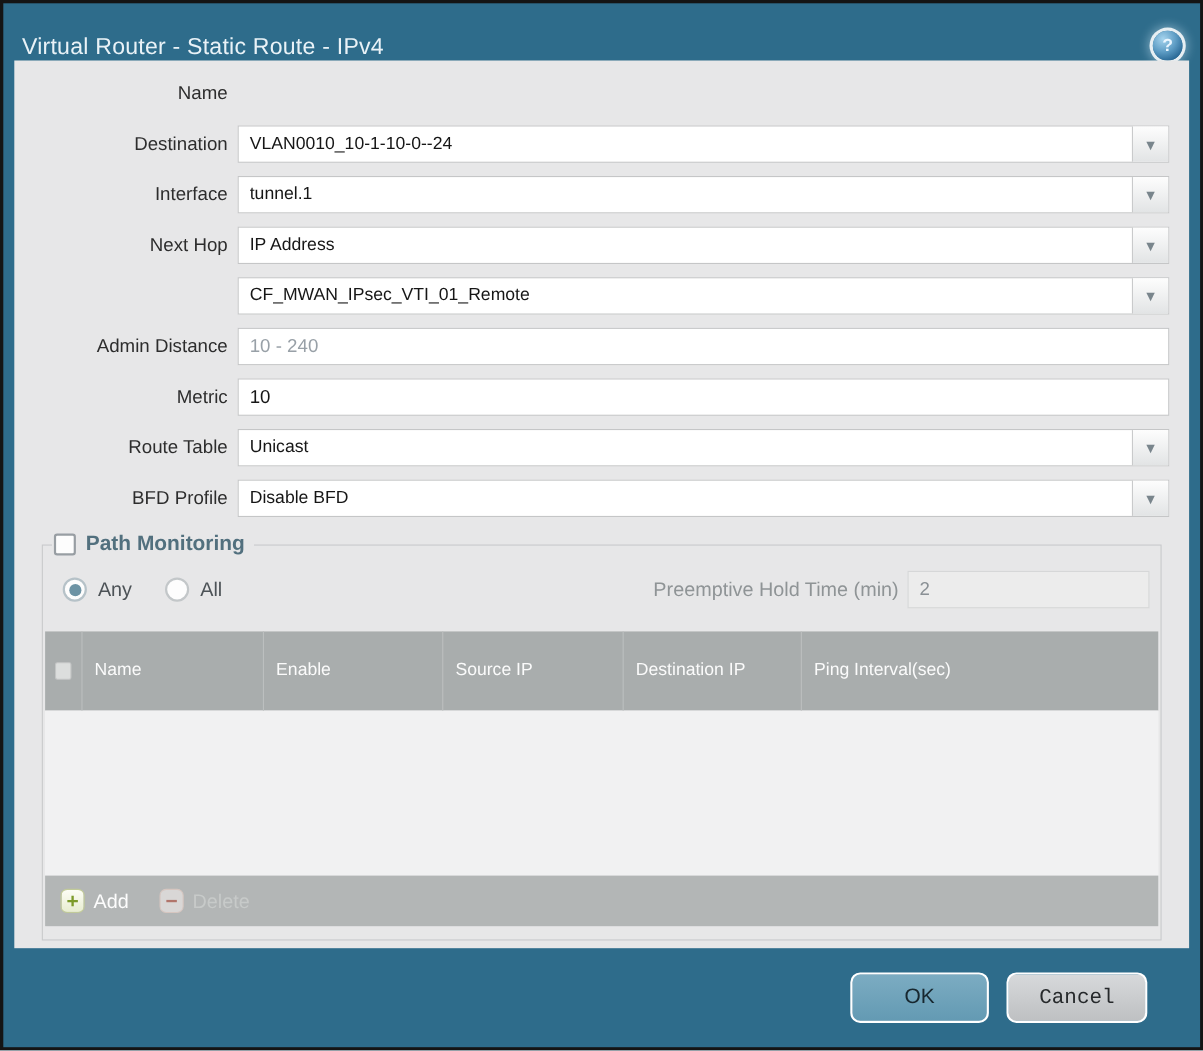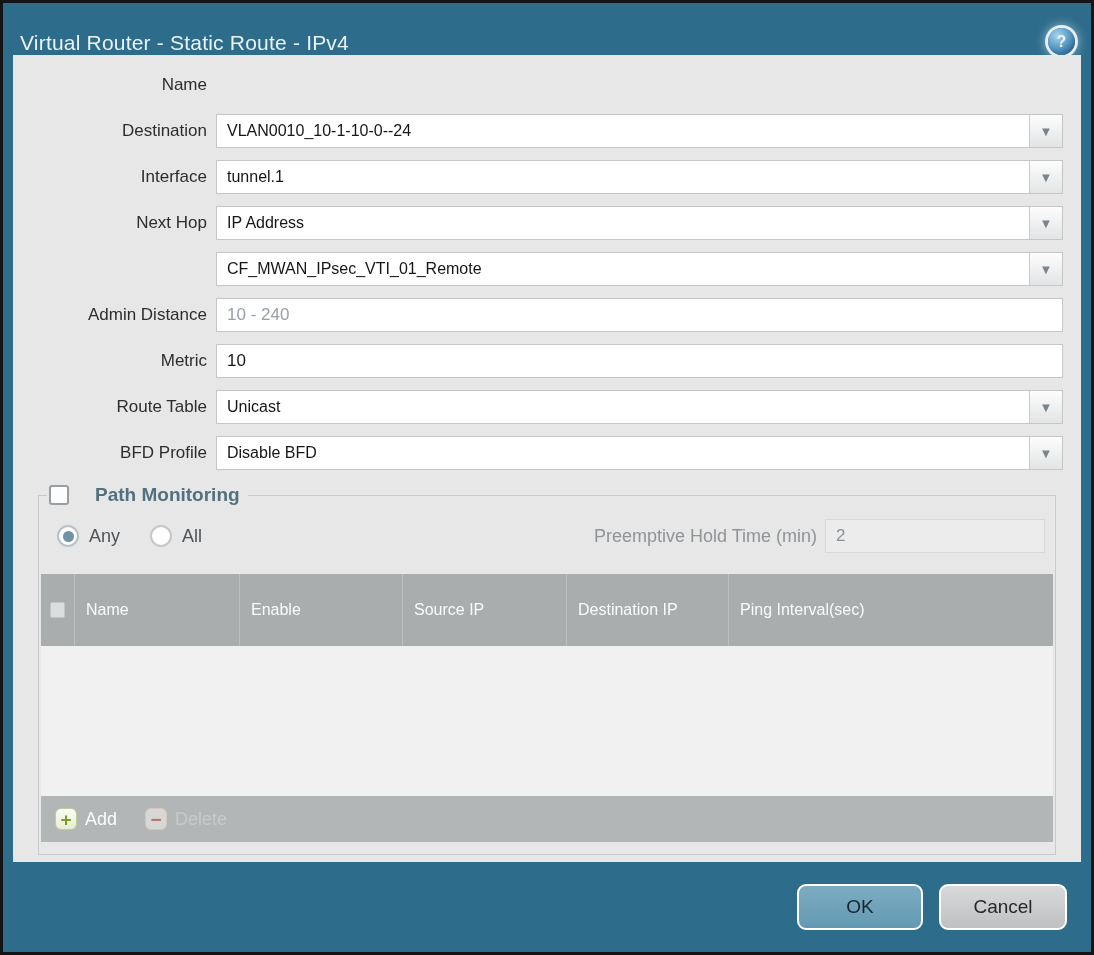--- a/index.html
+++ b/index.html
@@ -44,21 +44,21 @@
   .combo .val { flex: 1; display: flex; align-items: center; padding: 0 10px; font-size: 16px; color: #161616; white-space: nowrap; overflow: hidden; }
   .combo .dd {
     flex: 0 0 33px; border-left: 1px solid #c9cacb;
     background: linear-gradient(#fdfdfd, #e2e4e5);
     display: flex; align-items: center; justify-content: center;
     color: #79858c; font-size: 13px;
   }
 
   
   fieldset.pm { margin: 14px 25px 0 25px; border: 1px solid #c9cacb; padding: 2px 2px 12px 2px; }
-  legend.pm-legend { display: flex; align-items: center; gap: 26px; padding: 0 8px 0 2px; margin-left: 6px; }
+  legend.pm-legend { display: flex; align-items: center; gap: 9px; padding: 0 8px 0 2px; margin-left: 6px; }
   .pm-check { width: 20px; height: 20px; border: 2px solid #989ea3; border-radius: 3px; background: #fdfdfd; cursor: pointer; }
   .pm-title { font-size: 19px; font-weight: bold; color: #52707e; }
 
   .cond-row { display: flex; align-items: center; height: 36px; margin-top: 10px; padding: 0 8px 0 0; }
   .cond-label { flex: 0 0 265px; text-align: right; font-size: 18px; color: #8f9496; }
   .radio {
     width: 22px; height: 22px; border-radius: 50%; border: 2px solid #c3c7c9; background: #fdfdfd;
     display: flex; align-items: center; justify-content: center; margin: 0 10px 0 16px; cursor: pointer; flex: 0 0 auto;
   }
   .radio.sel { border-color: #b6c2c8; }
@@ -94,28 +94,28 @@
   .action .ic {
     width: 22px; height: 22px; border-radius: 6px; display: flex; align-items: center; justify-content: center;
     font-weight: bold; font-size: 19px; line-height: 1;
   }
   .action.add .ic { background: linear-gradient(#fcfdf5, #e8edd0); border: 1px solid #c1ca99; color: #7d9b2a; }
   .action.add .lbl { font-size: 18px; color: #fdfdfd; }
   .action.del .ic { background: rgba(247,243,241,0.55); border: 1px solid #d6c6c0; color: #b1756b; }
   .action.del .lbl { font-size: 18px; color: #c7cac9; }
 
   
-  .wfooter { flex: 1; display: flex; align-items: center; justify-content: flex-end; gap: 16px; padding-right: 24px; }
+  .wfooter { flex: 1; display: flex; align-items: center; justify-content: flex-end; gap: 16px; padding-right: 48px; }
   .btn {
     height: 46px; border-radius: 9px; border: 2px solid #ffffff;
     display: flex; align-items: center; justify-content: center;
     font-size: 19px; font-family: inherit; cursor: pointer;
   }
   .btn.ok { width: 126px; background: linear-gradient(#7cacc2, #639ab3); color: #17272f; }
-  .btn.cancel { width: 128px; background: linear-gradient(#d7d9db, #bec0c2); color: #26292b; }
+  .btn.cancel { width: 128px; background: linear-gradient(#d7d9db, #bec0c2); color: #26292b; font-family: Liberation Mono, monospace; }
 </style>
 </head>
 <body>
 
 <div class="window">
 
   <div class="titlebar">
     <span class="title">Virtual Router - Static Route - IPv4</span>
     <span class="help">?</span>
   </div>

